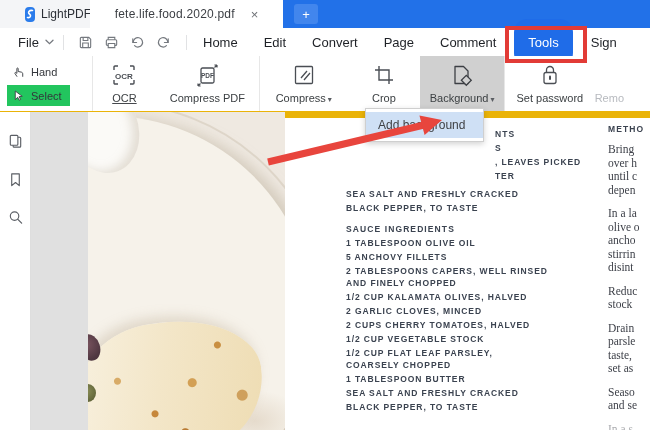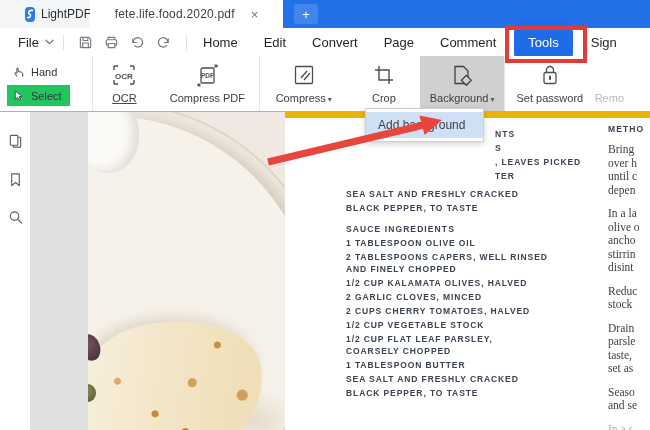--- a/index.html
+++ b/index.html
@@ -278,20 +278,21 @@
 
   <div class="ing">
       <div class="b frag">NTS</div>
       <div class="frag">S</div>
       <div class="frag">, LEAVES PICKED</div>
       <div class="frag">TER</div>
       <div class="g">SEA SALT AND FRESHLY CRACKED</div>
       <div>BLACK PEPPER, TO TASTE</div>
       <div class="b g2">SAUCE INGREDIENTS</div>
       <div>1 TABLESPOON OLIVE OIL</div>
+      <div>5 ANCHOVY FILLETS</div>
       <div>2 TABLESPOONS CAPERS, WELL RINSED</div>
       <div class="cont">AND FINELY CHOPPED</div>
       <div>1/2 CUP KALAMATA OLIVES, HALVED</div>
       <div>2 GARLIC CLOVES, MINCED</div>
       <div>2 CUPS CHERRY TOMATOES, HALVED</div>
       <div>1/2 CUP VEGETABLE STOCK</div>
       <div>1/2 CUP FLAT LEAF PARSLEY,</div>
       <div class="cont">COARSELY CHOPPED</div>
       <div>1 TABLESPOON BUTTER</div>
       <div>SEA SALT AND FRESHLY CRACKED</div>

